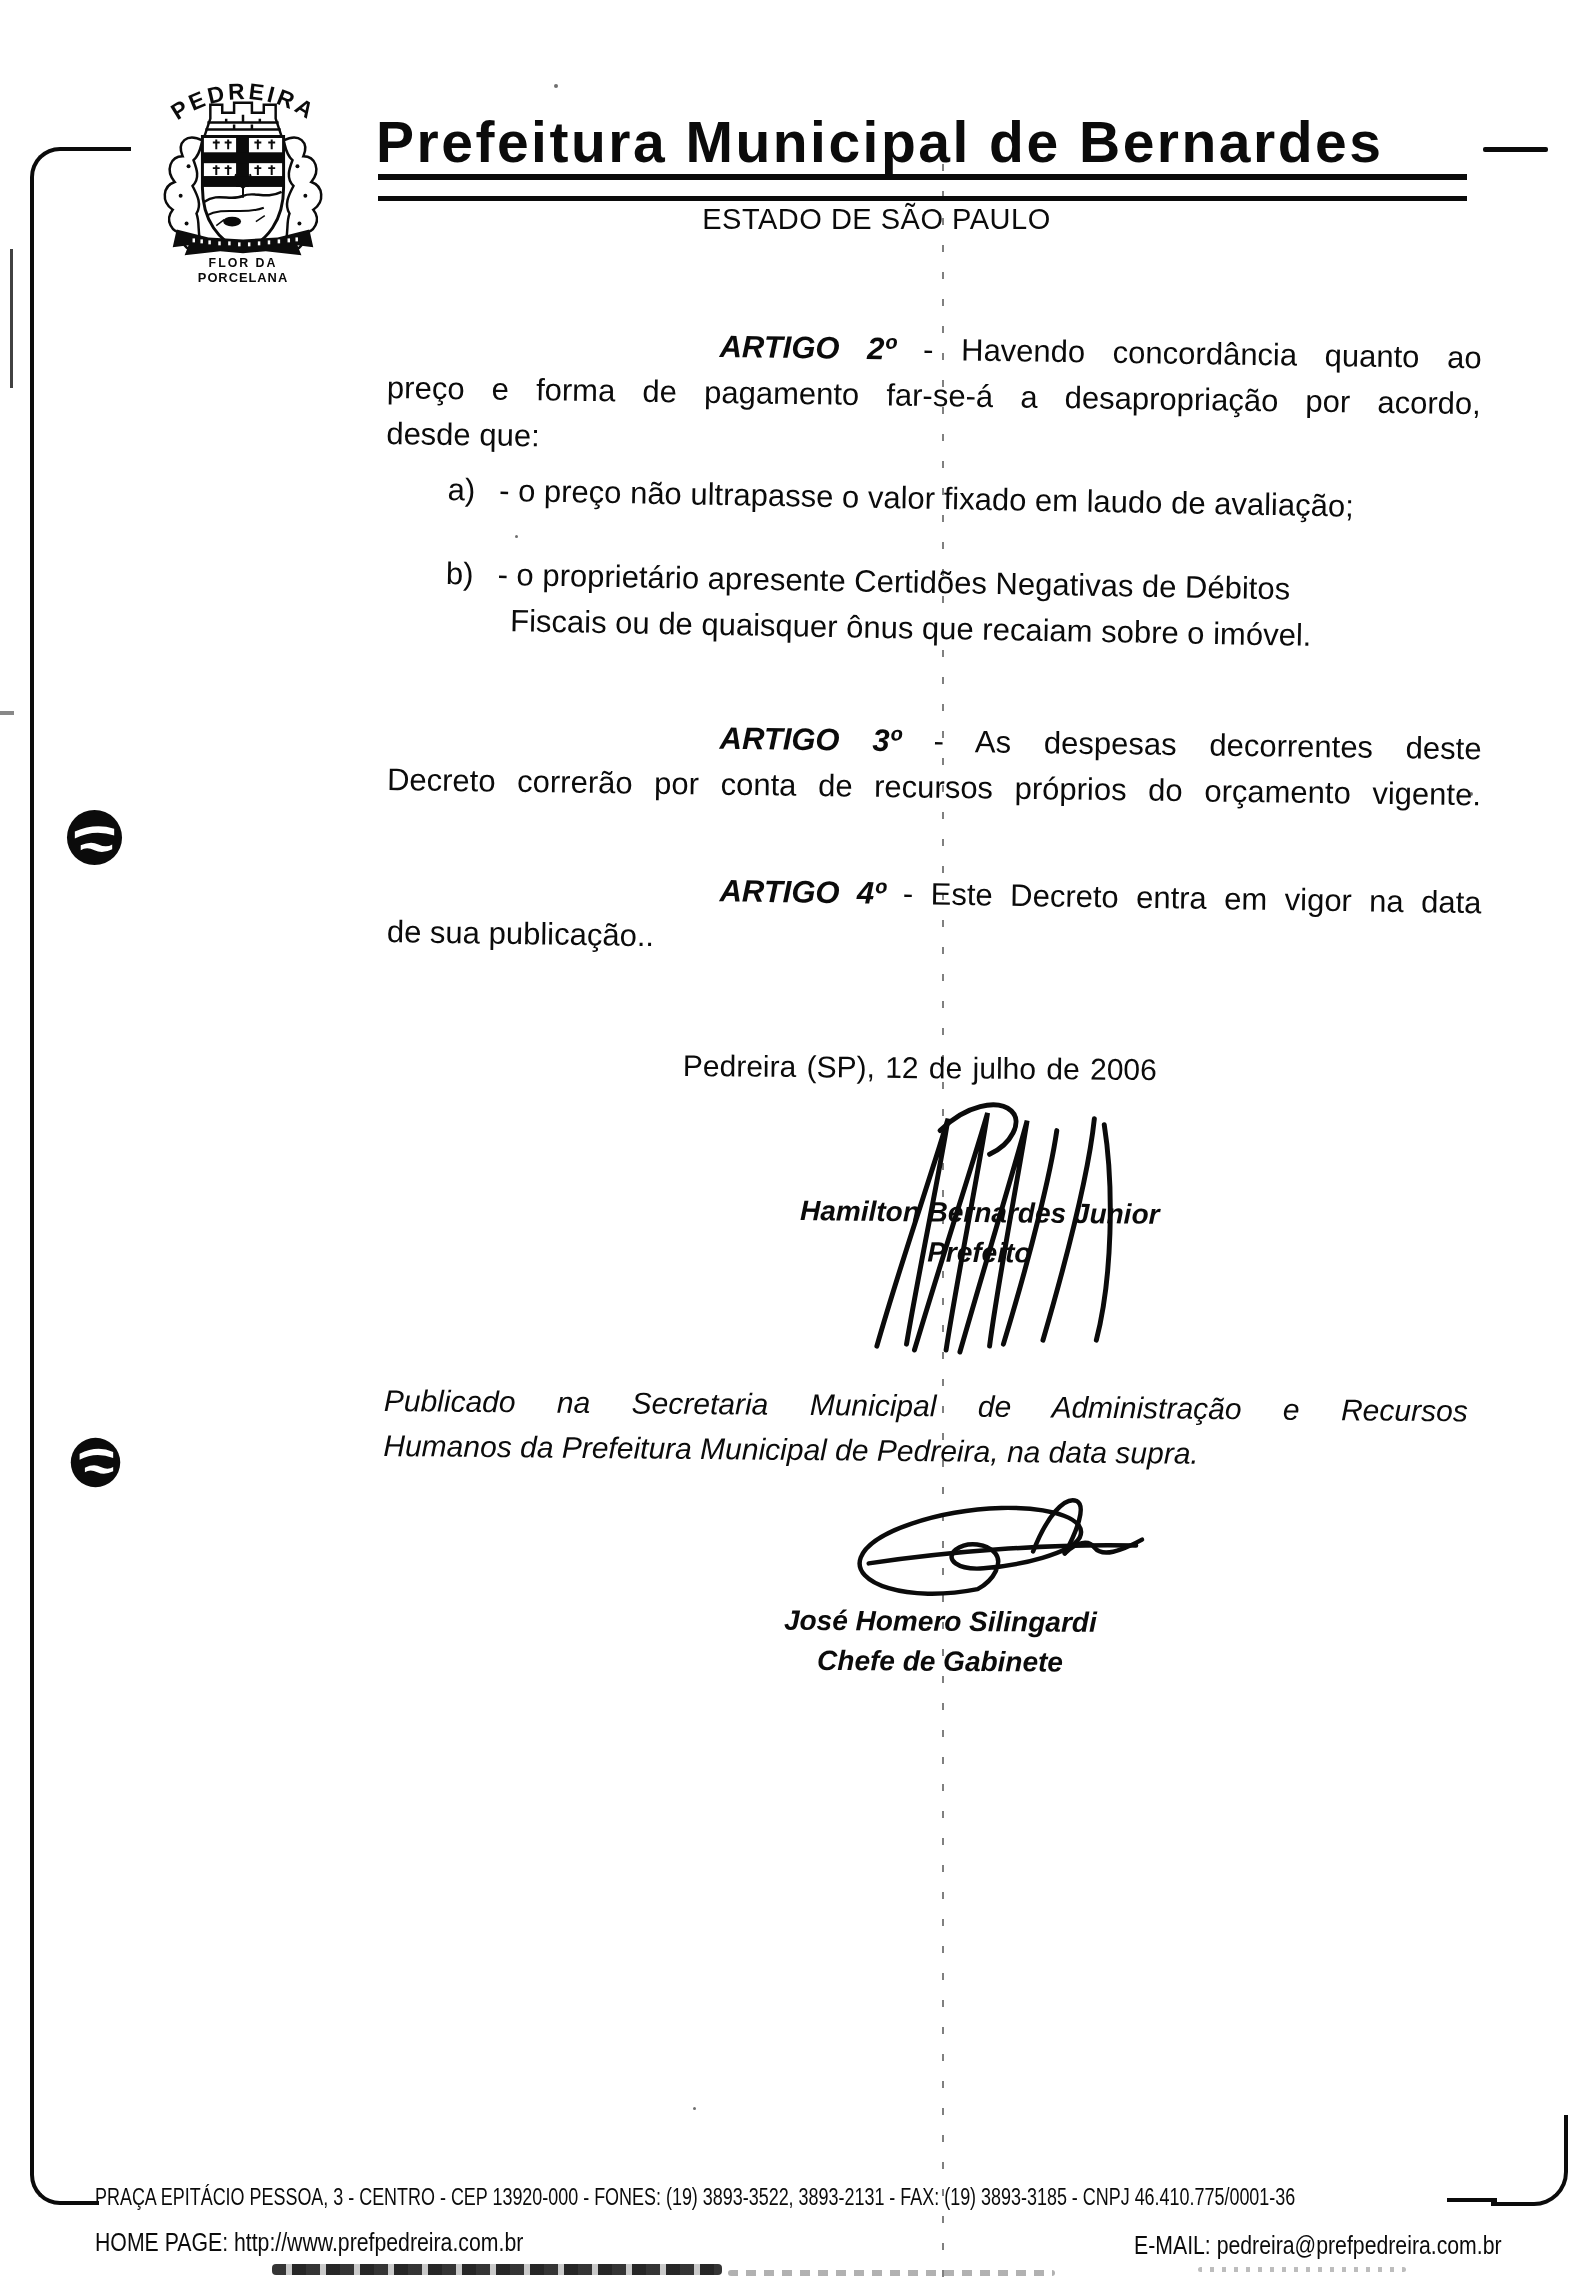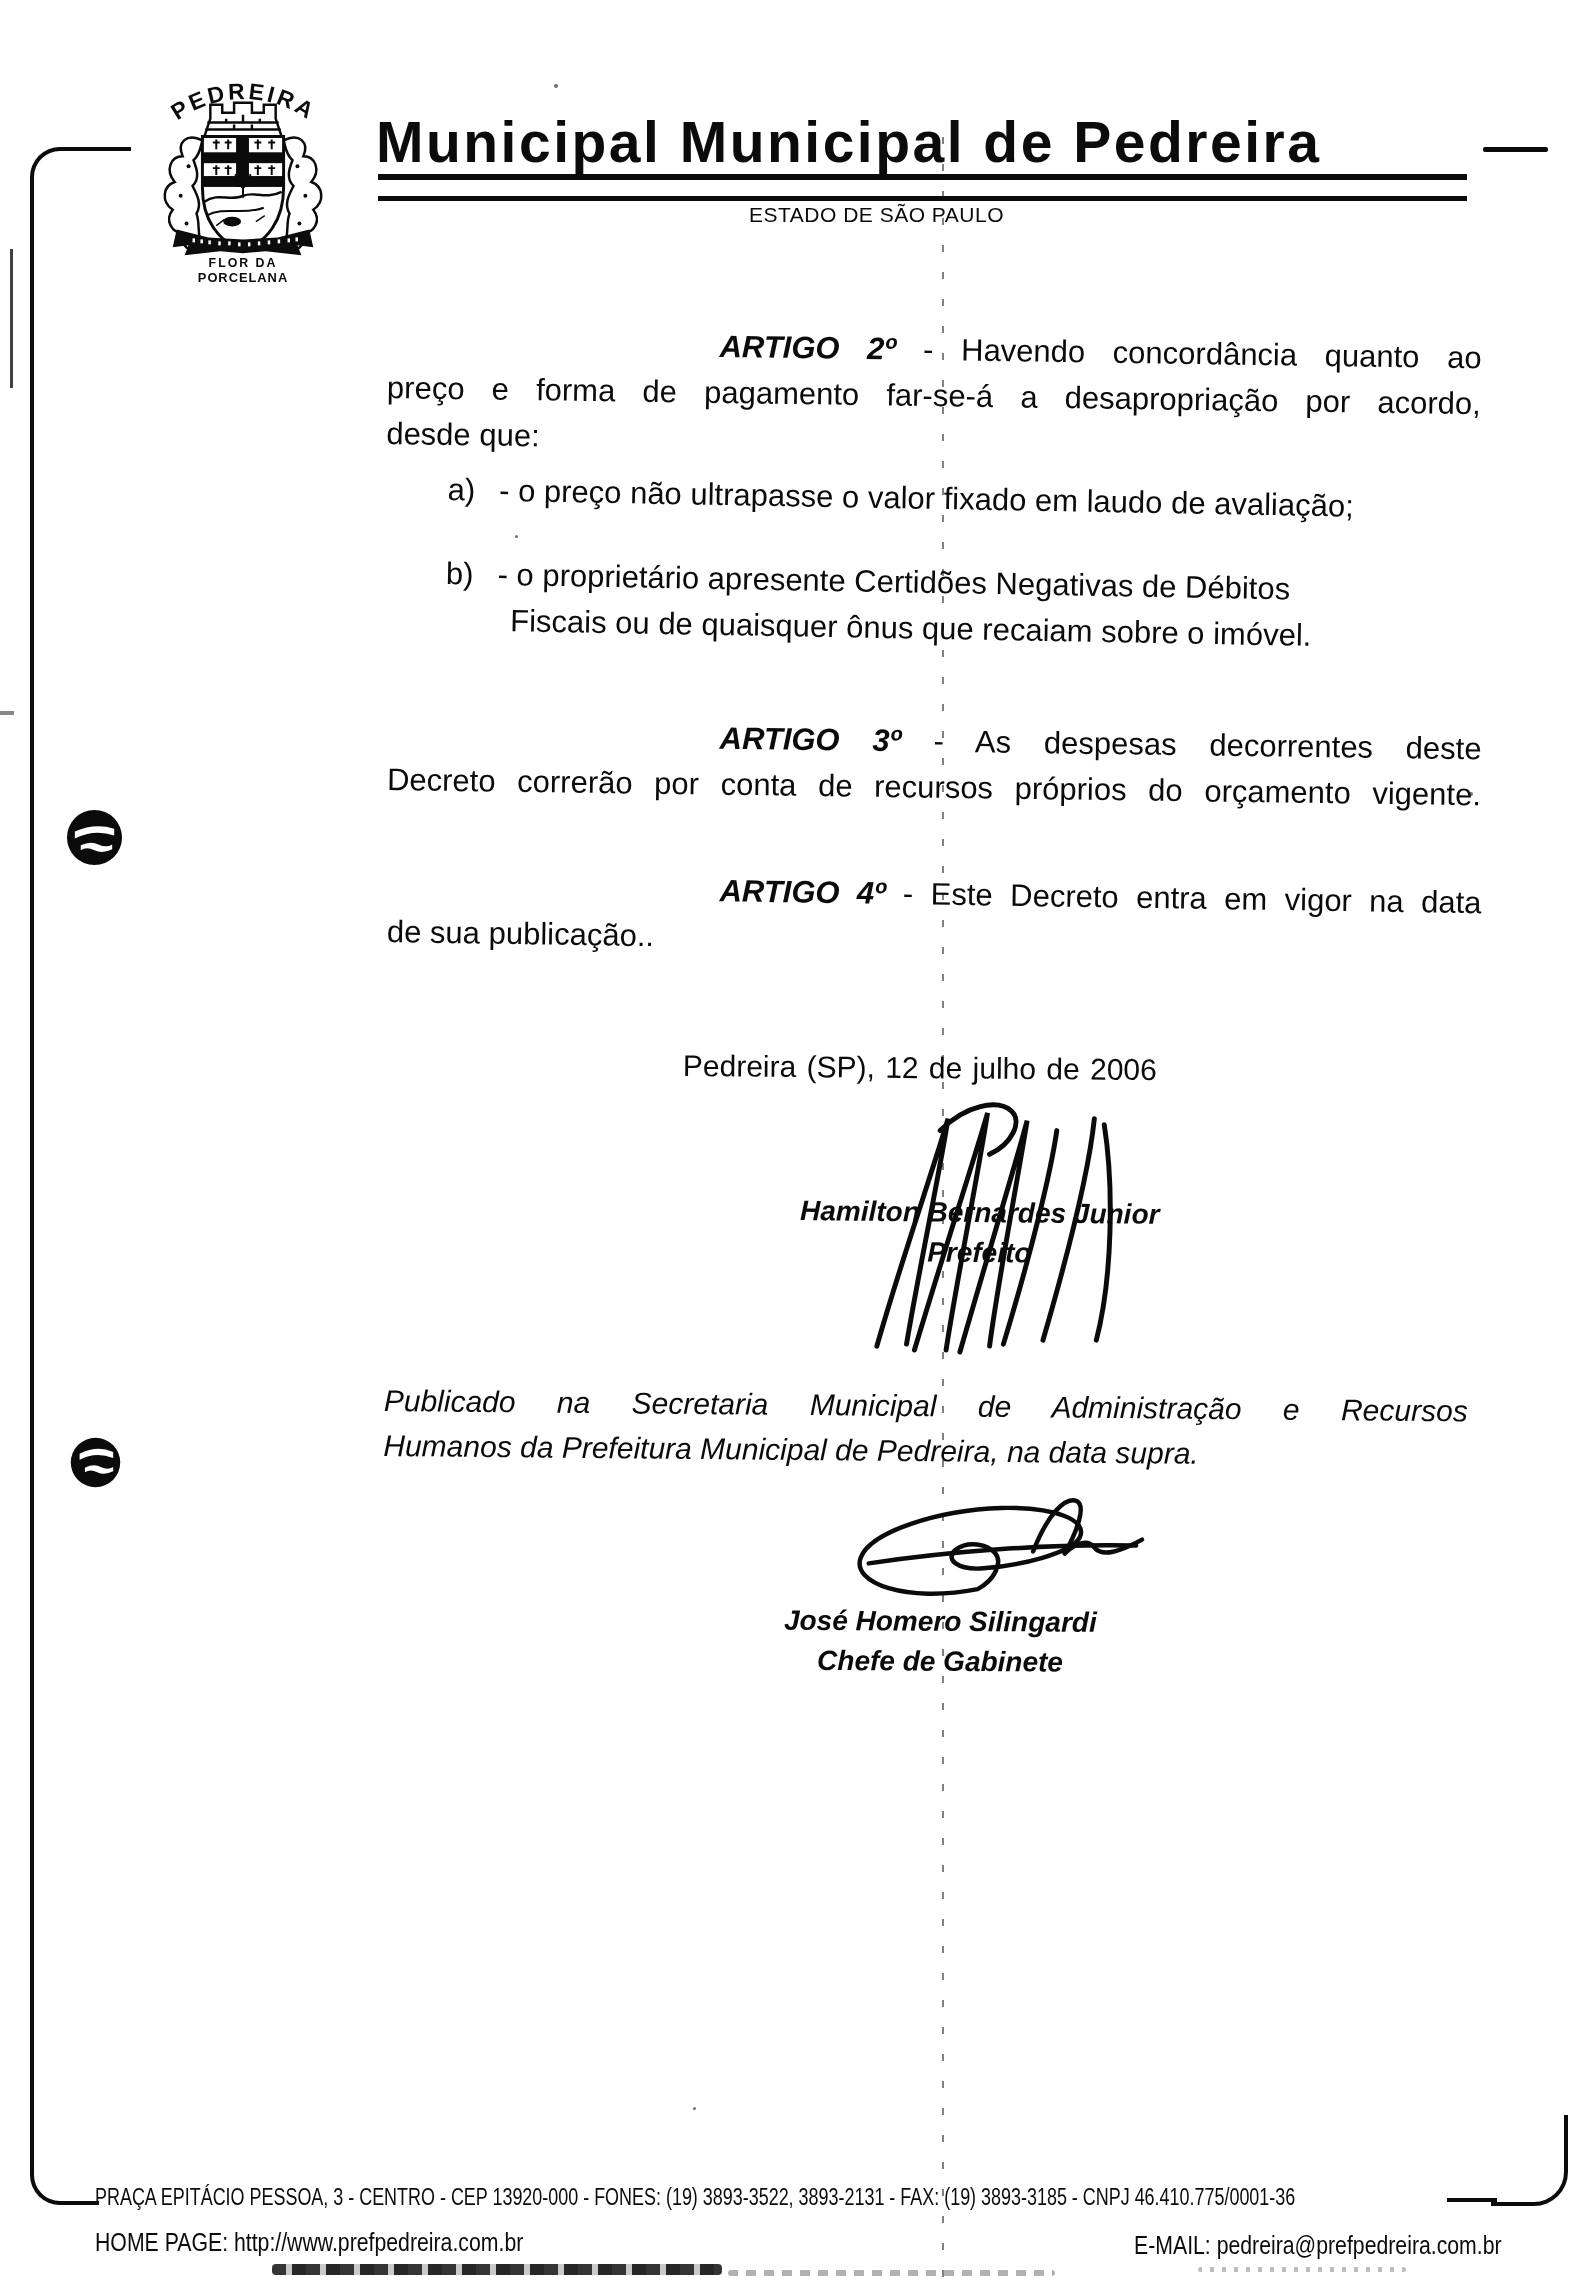--- a/index.html
+++ b/index.html
@@ -15,21 +15,21 @@
   .fr-bl{left:30px;top:2146px;width:65px;height:55px;border-left:4px solid #0b0b0b;border-bottom:4px solid #0b0b0b;border-bottom-left-radius:30px;}
   .fr-br{left:1491px;top:2115px;width:73px;height:87px;border-right:4px solid #0b0b0b;border-bottom:4px solid #0b0b0b;border-bottom-right-radius:34px;}
   .fr-conn{left:1447px;top:2198px;width:50px;height:4px;background:#0b0b0b;}
   
   .fold{left:942px;top:137px;width:2px;height:2143px;opacity:.5;
     background:repeating-linear-gradient(to bottom,#000 0 7px,transparent 7px 27px);}
   
   .title{left:376px;top:109px;width:1099px;font-size:57px;font-weight:bold;letter-spacing:2.5px;white-space:nowrap;}
   .title-rule{left:378px;top:174px;width:1089px;height:16px;border-top:6px solid #0b0b0b;border-bottom:5px solid #0b0b0b;}
   .title-dash{left:1483px;top:147px;width:65px;height:5px;background:#0b0b0b;border-radius:2px;}
-  .estado{left:639px;top:203px;width:475px;text-align:center;font-size:21px;letter-spacing:0.5px;}
+  .estado{left:639px;top:203px;width:475px;text-align:center;font-size:29px;letter-spacing:0.5px;}
   
   .body-text{font-size:31px;line-height:46px;}
   .rot{transform-origin:left top;}
   .jl{text-align:justify;text-align-last:justify;}
   .ind{padding-left:332px;box-sizing:border-box;}
   .lbl{font-weight:bold;font-style:italic;}
   .gap{margin-left:24px;}
   .hang{padding-left:65px;box-sizing:border-box;}
   .artigo2{left:388px;top:319px;width:1094px;transform:rotate(.85deg);}
   .items{left:448px;top:467px;width:990px;transform:rotate(1.05deg);}
@@ -124,21 +124,21 @@
         <rect x="122" y="171" width="2.5" height="4"></rect>
           <rect x="132" y="170" width="2.5" height="4"></rect>
         <rect x="142" y="169" width="2.5" height="4"></rect>
           <rect x="150" y="168" width="2.5" height="4"></rect>
       </g>
       <text x="97" y="198" text-anchor="middle" font-family="Liberation Sans, sans-serif" font-size="12.5" font-weight="bold" letter-spacing="2" fill="#0b0b0b" stroke="none">FLOR DA</text>
       <text x="97" y="213" text-anchor="middle" font-family="Liberation Sans, sans-serif" font-size="13" font-weight="bold" letter-spacing="1" fill="#0b0b0b" stroke="none">PORCELANA</text>
     </g>
   </svg>
 
-  <div class="abs title">Municipal Municipal de Pedreira</div>
+  <div class="abs title">Prefeitura Municipal de Bernardes</div>
   <div class="abs title-rule"></div>
   <div class="abs title-dash"></div>
   <div class="abs estado">ESTADO DE SÃO PAULO</div>
 
   <div class="abs body-text rot artigo2">
     <div class="jl ind">
       <span class="lbl">ARTIGO 2º</span>
       <span>- Havendo concordância quanto ao</span>
     </div>
     <div class="jl">preço e forma de pagamento far-se-á a desapropriação por acordo,</div>

